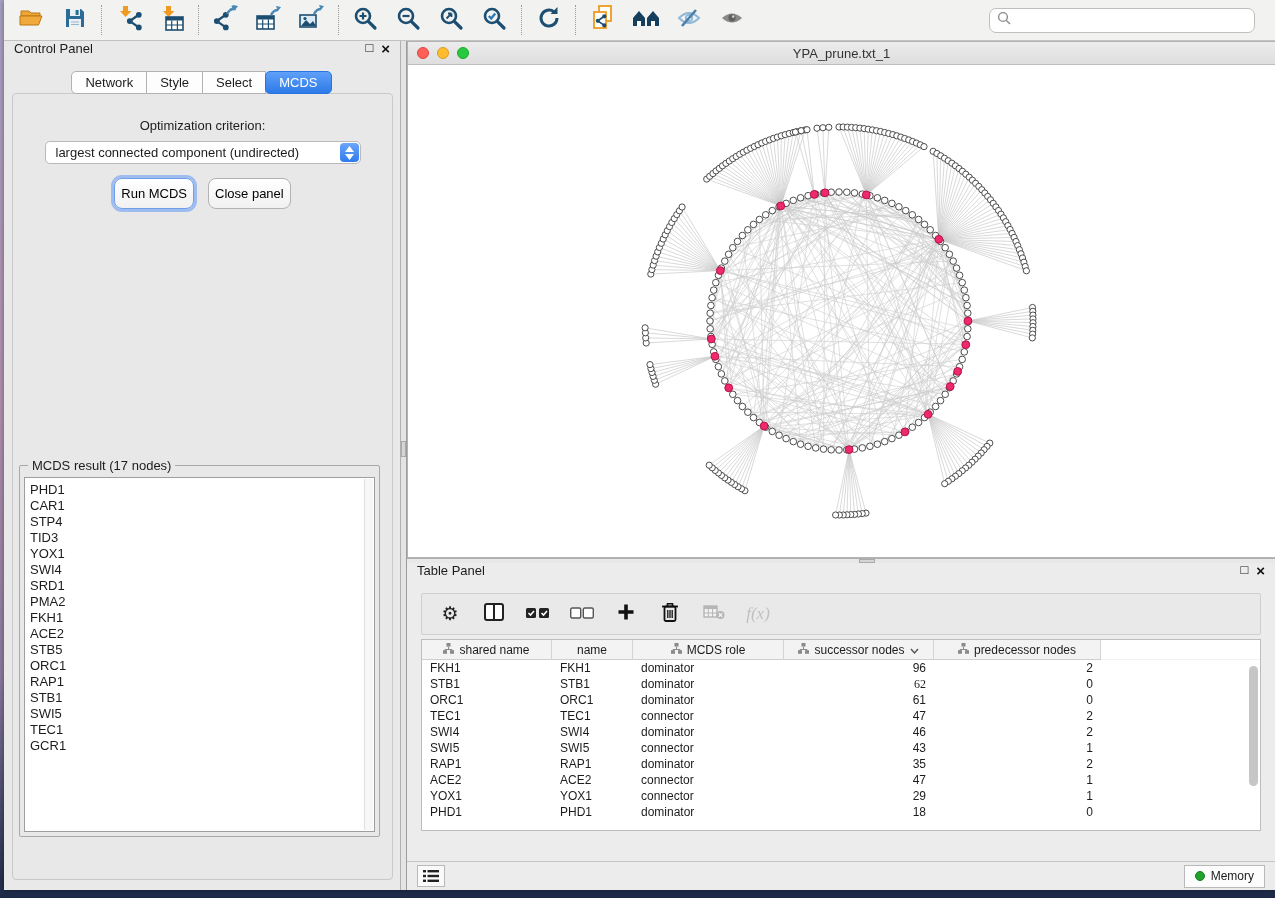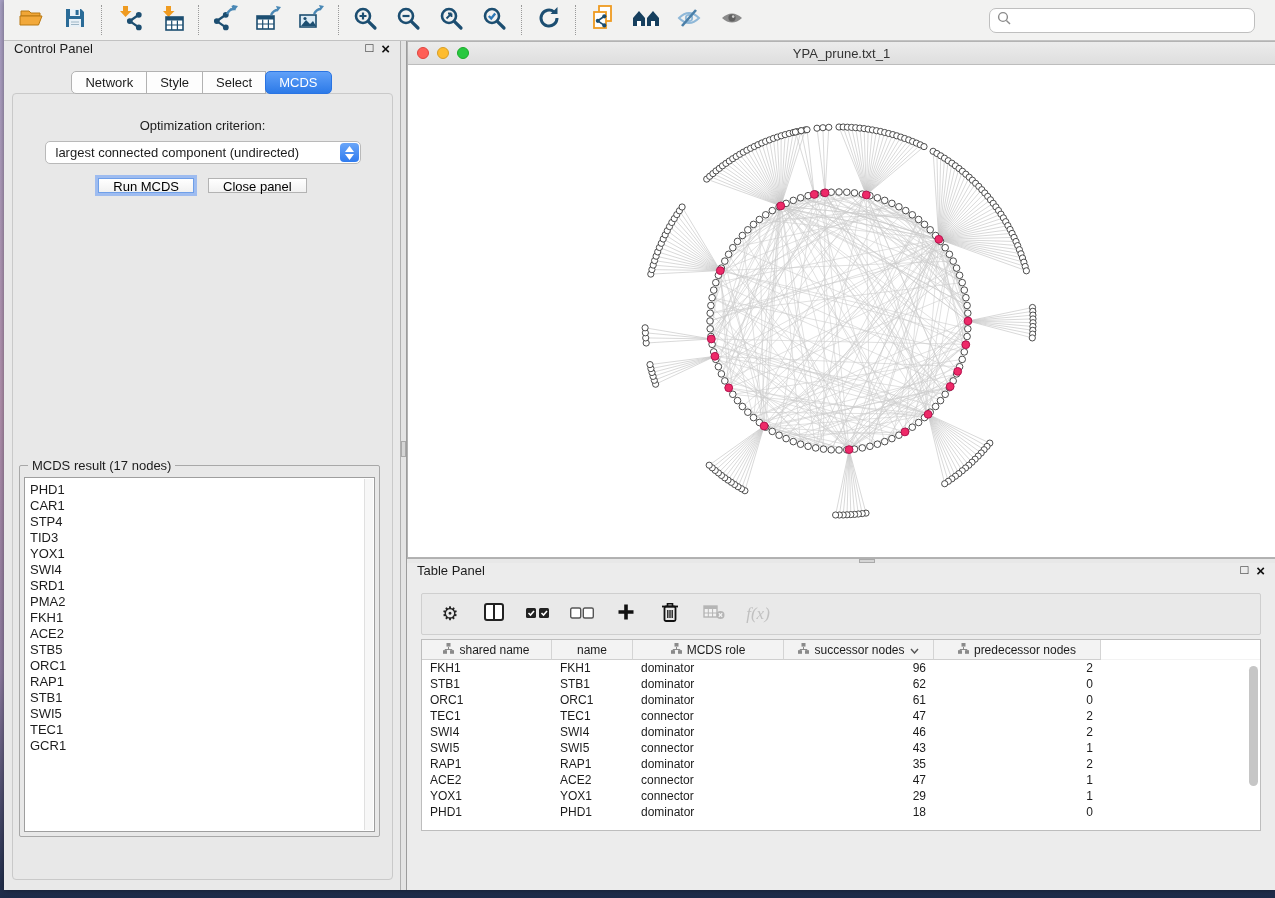--- a/index.html
+++ b/index.html
@@ -22,21 +22,21 @@
   .cp-tabs{position:absolute;left:0;right:0;top:30px;display:flex;justify-content:center;z-index:2}
   .cp-tab{background:#fdfdfd;border:1px solid #b2b2b2;padding:3px 13px;font-size:13px;margin-left:-1px;position:relative}
   .cp-tab:first-child{border-radius:5px 0 0 5px}
   .cp-tab:last-child{border-radius:0 5px 5px 0}
   .cp-tab.active{background:linear-gradient(#60a0f8,#2c7ae8);color:#fff;border-color:#2a74e2;border-radius:5px;z-index:3}
   .cp-body{position:absolute;left:8px;right:7px;top:52px;bottom:10px;background:#e8e8e8;border:1px solid #c9c9c9;border-radius:4px}
   .opt-label{text-align:center;font-size:13px;margin-top:24px}
   .select{display:flex;align-items:center;background:#fff;border:1px solid #b9b9b9;border-radius:5px;height:23px;width:316px;margin:8px auto 0;padding-left:10px;font-size:13px;position:relative}
   .stepper{position:absolute;right:1px;top:1px;bottom:1px;width:19px;background:linear-gradient(#6aa6f8,#2f7bef);border-radius:4px;display:flex;flex-direction:column;align-items:center;justify-content:center;gap:2px}
   .btnrow{display:flex;justify-content:center;gap:14px;margin-top:14px}
-  .btn{background:linear-gradient(#ffffff,#f1f1f1);border:1px solid #b3b3b3;border-radius:0;height:15px;padding:0 14px;font-size:13px;font-family:"Liberation Sans",sans-serif}
+  .btn{background:linear-gradient(#ffffff,#f1f1f1);border:1px solid #b3b3b3;border-radius:8px;height:31px;padding:0 6px;font-size:13px;font-family:"Liberation Sans",sans-serif}
   .btn.focusring{box-shadow:0 0 0 3px rgba(96,152,246,.55);border-color:#6f9fe8}
   .mcds-group{position:absolute;left:6px;right:12px;top:371px;height:372px;border:1px solid #a8a8a8;border-radius:2px}
   .mcds-legend{position:absolute;top:-8px;left:8px;background:#e8e8e8;padding:0 4px;font-size:13px}
   .mcds-list{position:absolute;left:4px;right:4px;top:11px;bottom:4px;background:#fff;border:1px solid #9e9e9e;overflow:hidden;padding:4px 0 0 5px;font-size:13px;line-height:16px}
   .mcds-scroll{position:absolute;top:1px;bottom:1px;right:1px;width:9px;background:#f7f7f7;border-left:1px solid #e0e0e0}
   
   .vsplit{width:7px;flex:none;background:#e4e4e4;border-left:1px solid #b0b0b0;border-right:1px solid #9c9c9c;position:relative}
   .vhandle{position:absolute;top:400px;left:0;right:0;height:16px;background:#d5d5d5;border:1px solid #aaa}
   
   .rightcol{flex:1;display:flex;flex-direction:column;min-width:0}
@@ -1150,21 +1150,21 @@
                 <div class="tcell" style="width: 130px;">FKH1</div>
                 <div class="tcell" style="width: 81px;">FKH1</div>
                 <div class="tcell" style="width: 151px;">dominator</div>
                 <div class="tcell num" style="width: 150px;">96</div>
                 <div class="tcell num" style="width: 167px;">2</div>
               </div>
               <div class="trow">
                 <div class="tcell" style="width: 130px;">STB1</div>
                 <div class="tcell" style="width: 81px;">STB1</div>
                 <div class="tcell" style="width: 151px;">dominator</div>
-                <div class="tcell num" style="width: 150px;">62</div>
+                <div class="tcell num" style="width: 150px; font-family: Liberation Serif, serif;">62</div>
                 <div class="tcell num" style="width: 167px;">0</div>
               </div>
               <div class="trow">
                 <div class="tcell" style="width: 130px;">ORC1</div>
                 <div class="tcell" style="width: 81px;">ORC1</div>
                 <div class="tcell" style="width: 151px;">dominator</div>
                 <div class="tcell num" style="width: 150px;">61</div>
                 <div class="tcell num" style="width: 167px;">0</div>
               </div>
               <div class="trow">
@@ -1214,15 +1214,33 @@
                 <div class="tcell" style="width: 81px;">PHD1</div>
                 <div class="tcell" style="width: 151px;">dominator</div>
                 <div class="tcell num" style="width: 150px;">18</div>
                 <div class="tcell num" style="width: 167px;">0</div>
               </div>
             </div>
           <div class="vscroll"></div>
         </div>
       </div>
 
+      <div class="statusbar">
+        <div class="listbtn">
+          <svg width="16" height="12" viewBox="0 0 16 12">
+            <g fill="#222">
+                <rect x="0" y="0" width="3" height="2.4"></rect>
+                <rect x="0" y="4.8" width="3" height="2.4"></rect>
+                <rect x="0" y="9.6" width="3" height="2.4"></rect>
+                <rect x="4.5" y="0" width="11.5" height="2.4"></rect>
+                <rect x="4.5" y="4.8" width="11.5" height="2.4"></rect>
+                <rect x="4.5" y="9.6" width="11.5" height="2.4"></rect>
+              </g>
+          </svg>
+        </div>
+        <div class="membtn">
+          <span class="memdot"></span>
+          <span>Memory</span>
+        </div>
+      </div>
     </div>
   </div>
 </div>
 
 </body></html>

